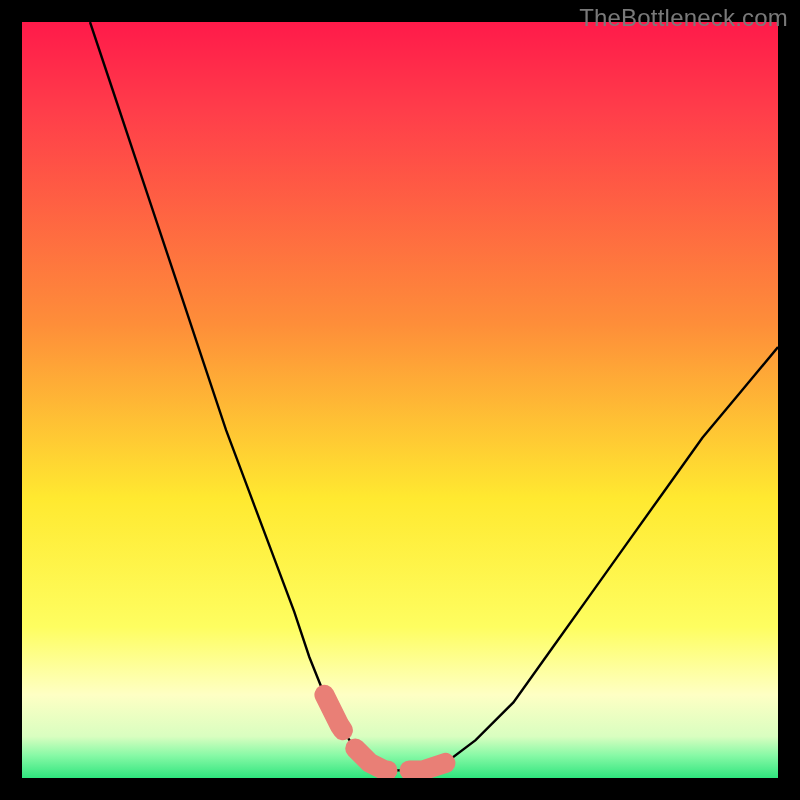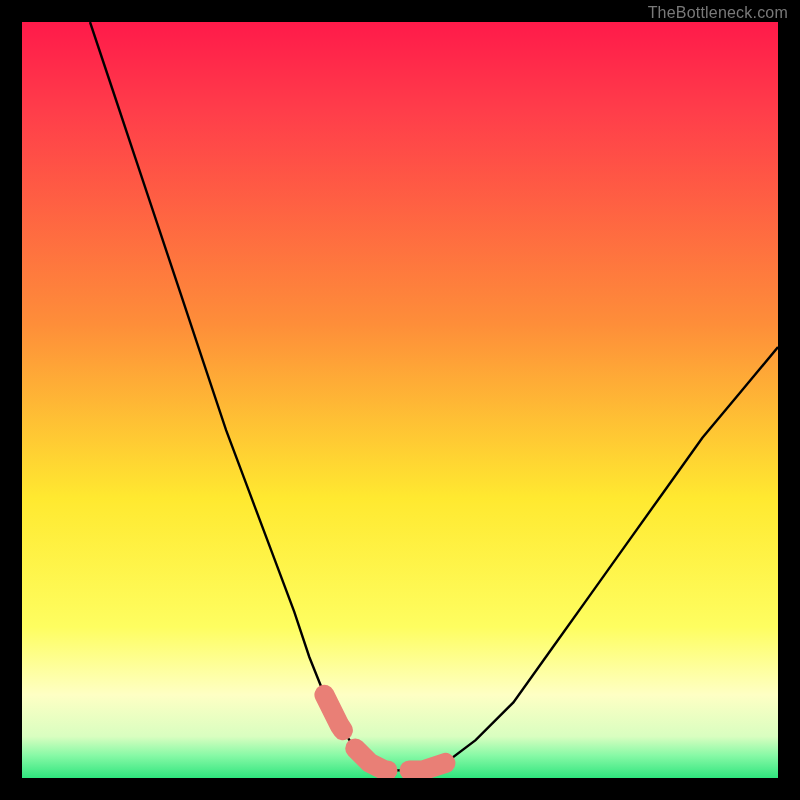--- a/index.html
+++ b/index.html
@@ -23,21 +23,21 @@
     left: 22px;
     top: 22px;
     width: 756px;
     height: 756px;
   }
   .watermark {
     position: absolute;
     top: 4px;
     right: 12px;
     font-family: Arial, Helvetica, sans-serif;
-    font-size: 16px;
+    font-size: 24px;
     font-weight: 500;
     color: #797979;
     letter-spacing: 0.2px;
     user-select: none;
   }
 </style>
 </head>
 <body>
 
 <div class="frame">

